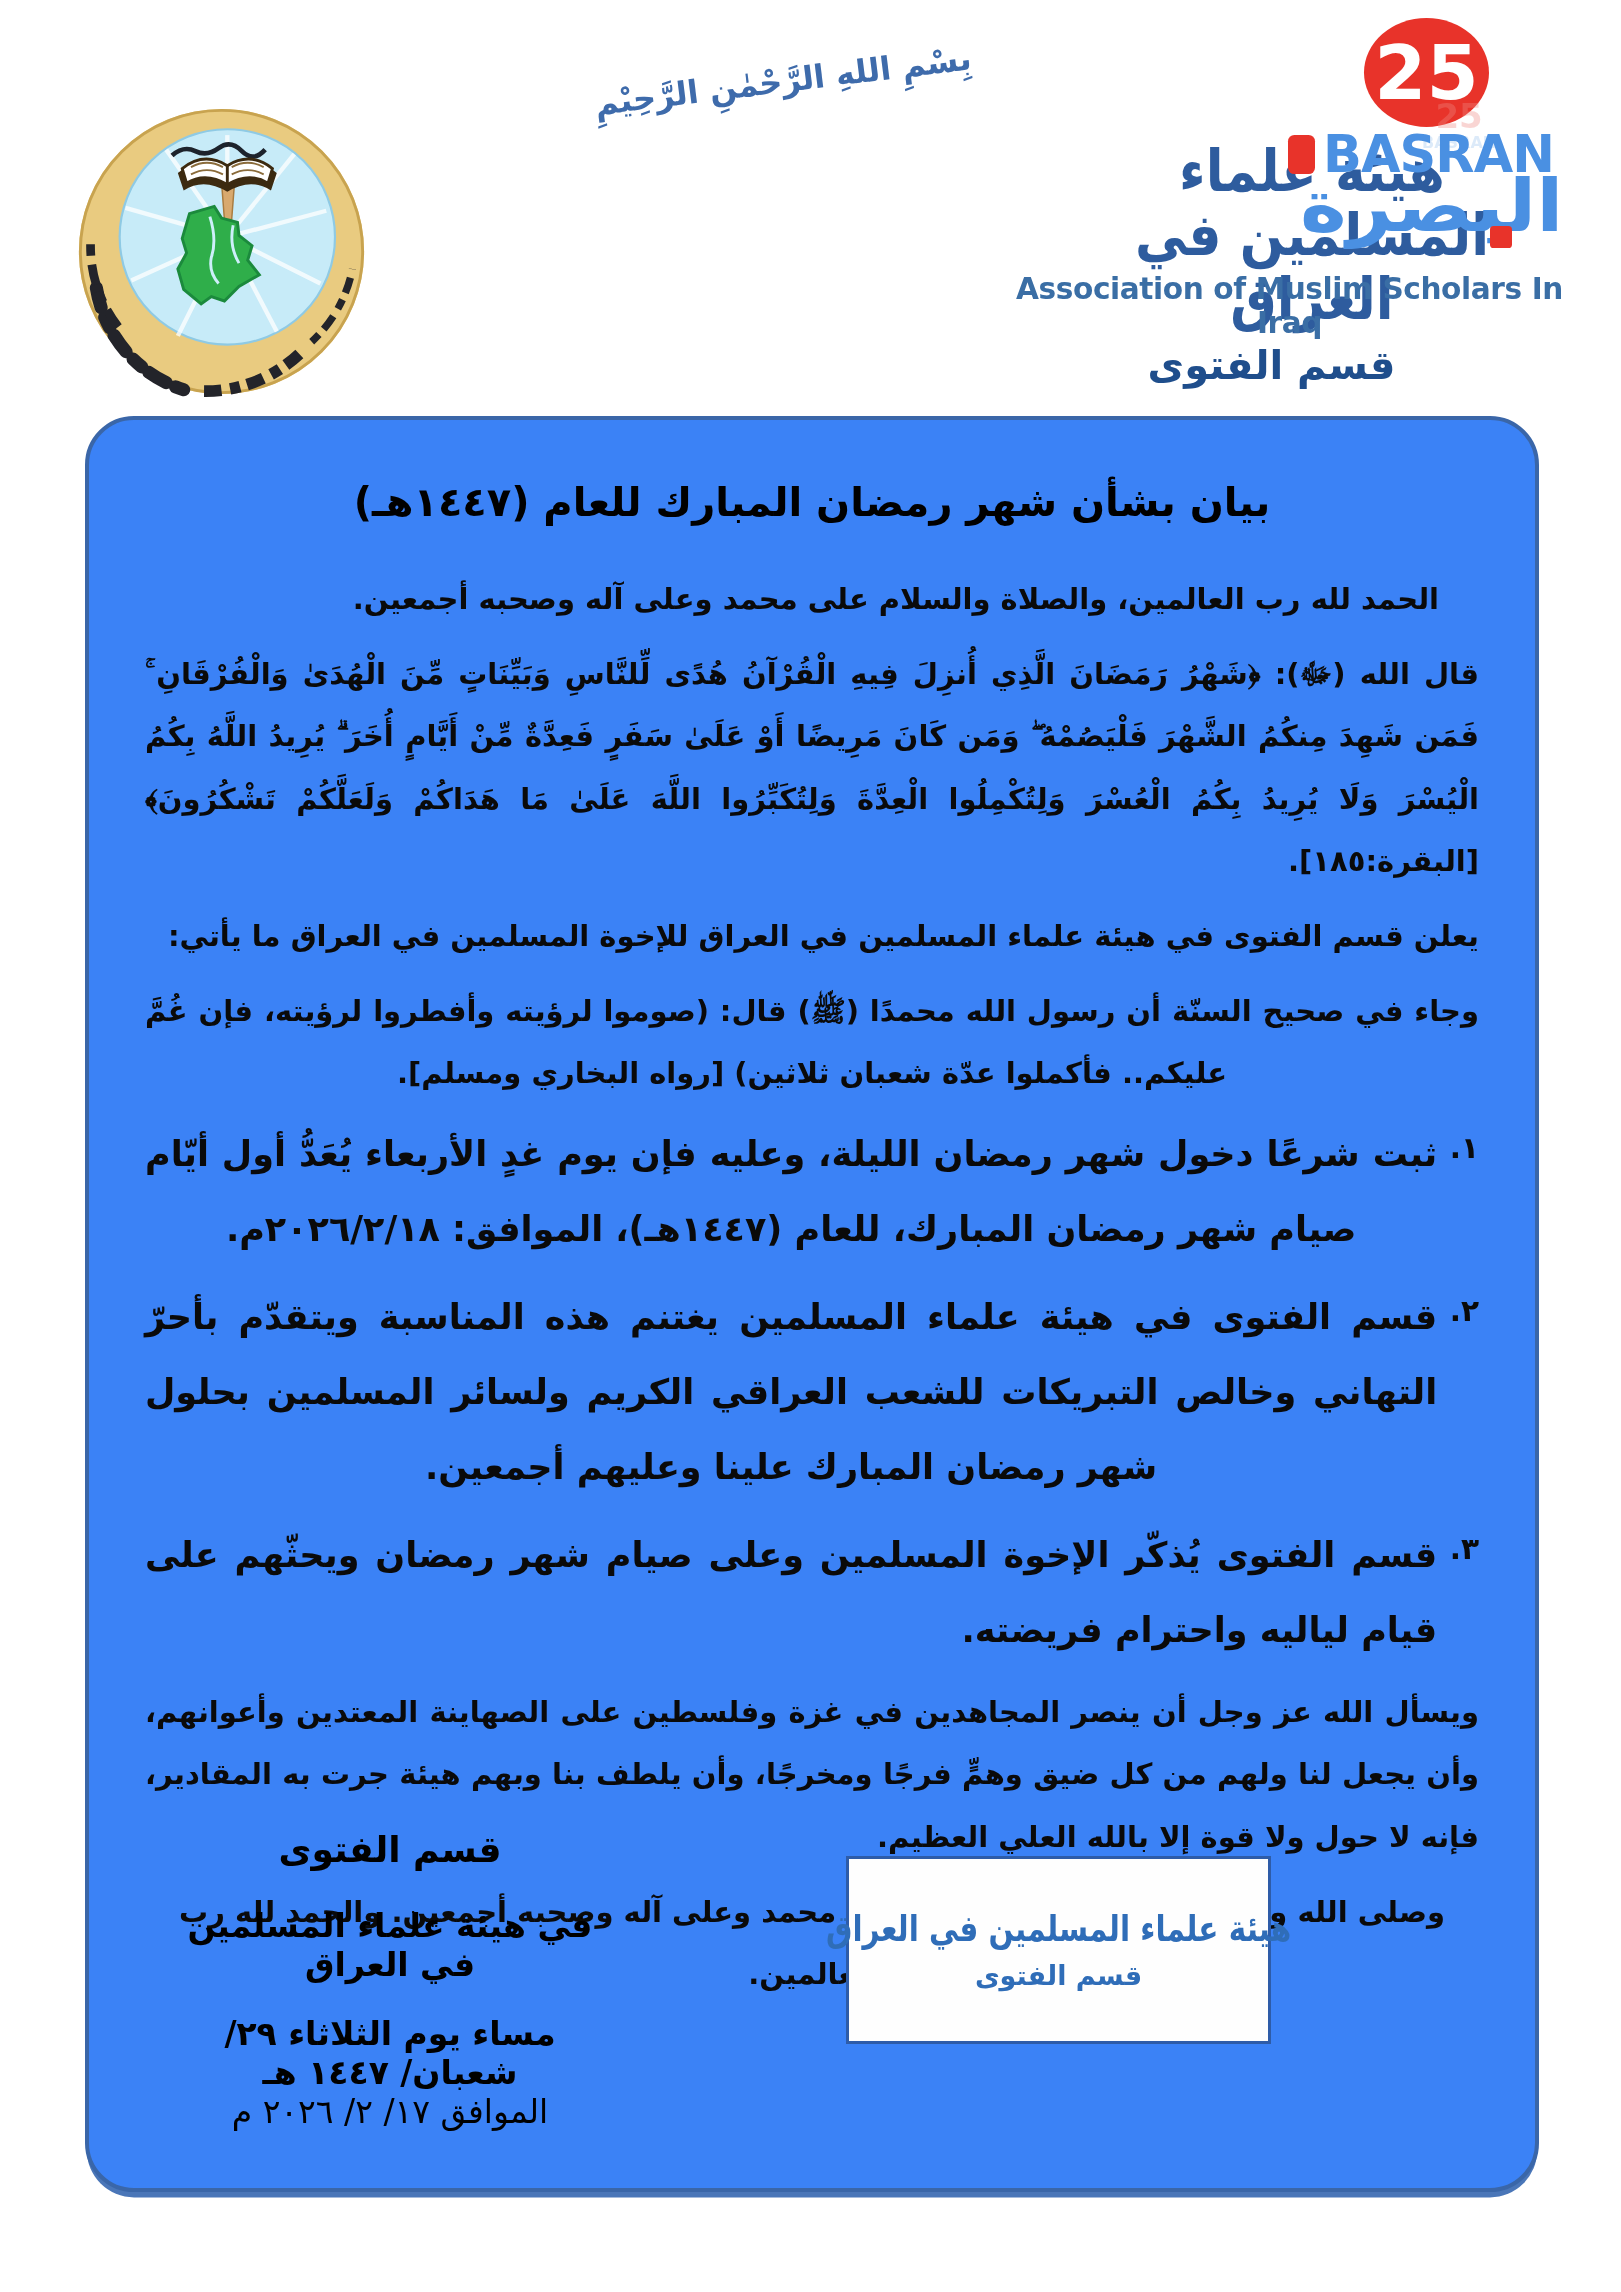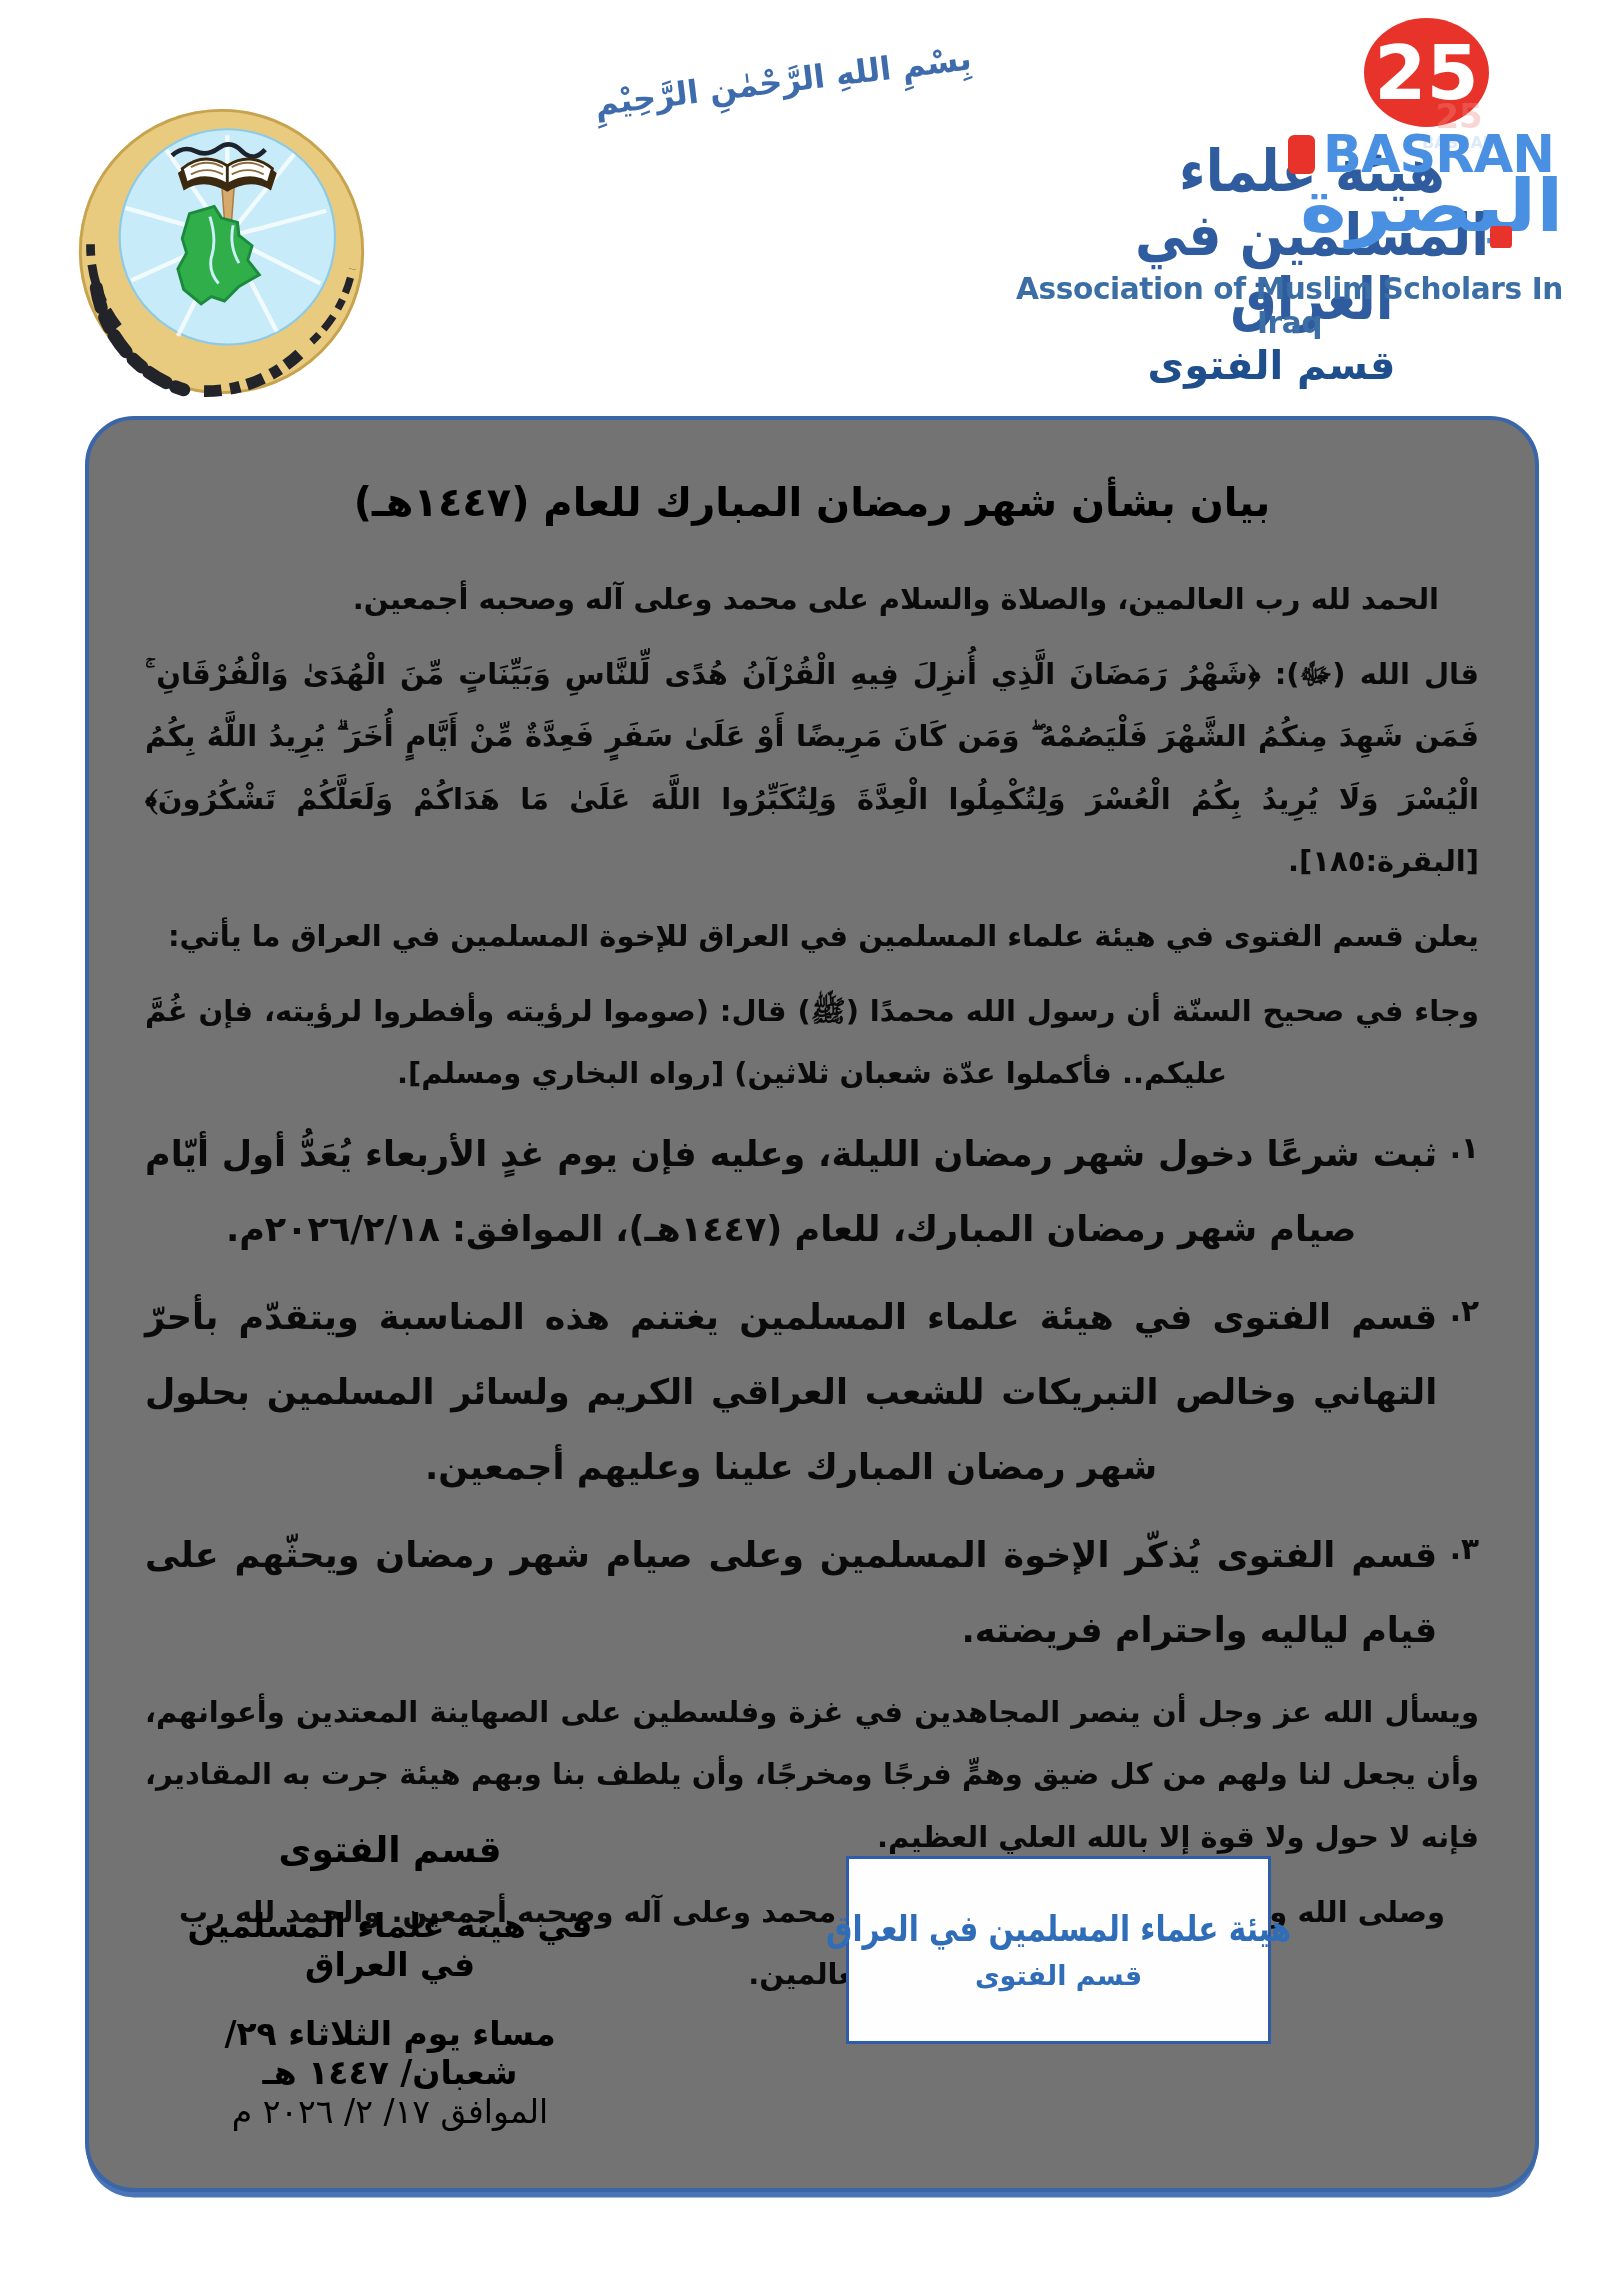--- a/index.html
+++ b/index.html
@@ -52,21 +52,21 @@
     position:absolute;left:1300px;top:167px;z-index:7;color:#4a90e2;
     font-size:72px;font-weight:bold;direction:rtl;transform:scaleX(1.1);transform-origin:left top;
     line-height:1.1;
   }
   .wm-dot2{position:absolute;left:1490px;top:226px;width:21.5px;height:21.5px;background:#e8332a;border-radius:3.6px;z-index:8;}
 
   
   .content-box{
     position:absolute;left:85px;top:416px;width:1454px;height:1776px;
     border:4.5px solid #3a66a8;border-radius:49px;box-sizing:border-box;
-    padding:36px 56px;direction:rtl;background:#737373;
+    padding:36px 56px;direction:rtl;background:#3b82f6;
     box-shadow:0 7.2px 0 -1.8px #4a76b8;z-index:1;
   }
   .title{
     text-align:center;font-size:40px;font-weight:bold;color:#000;
     margin:23px 0 43px;
   }
   .para{
     font-size:29px;font-weight:bold;color:#0a0a0a;line-height:2.15;
     text-align:justify;margin:0 0 12.5px;
   }

